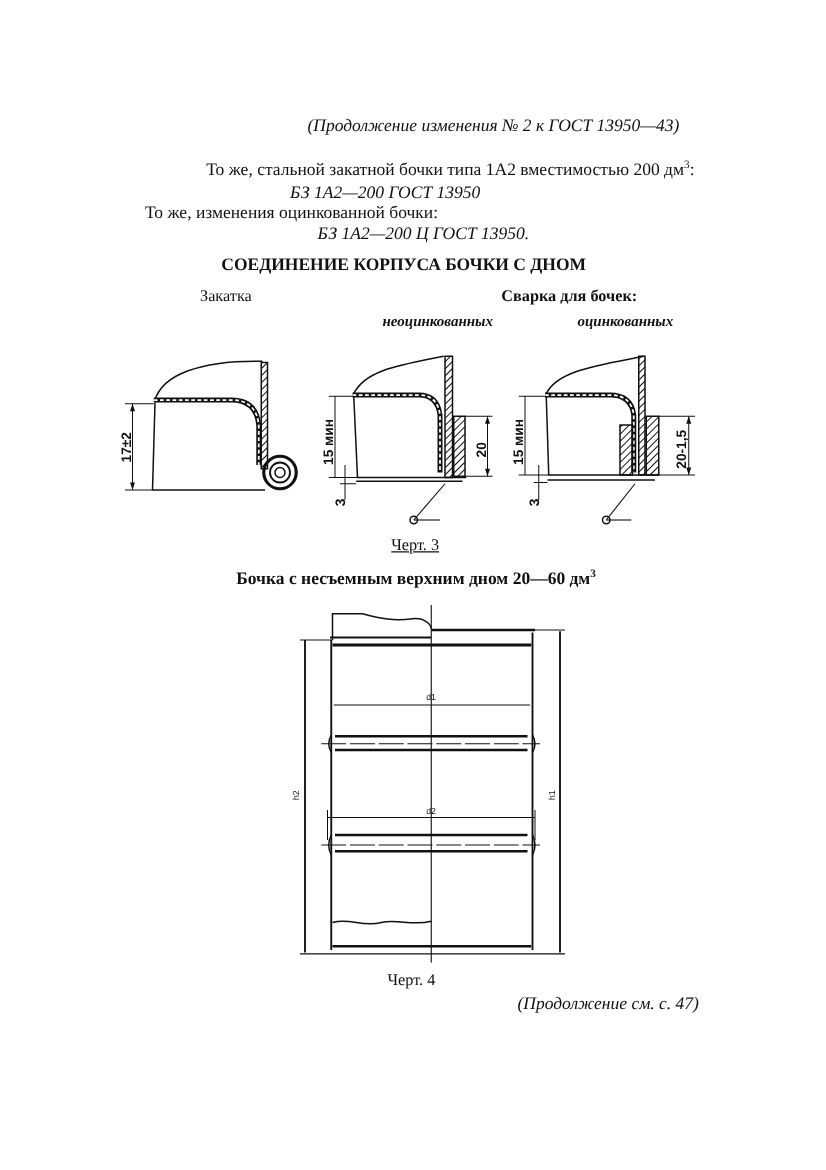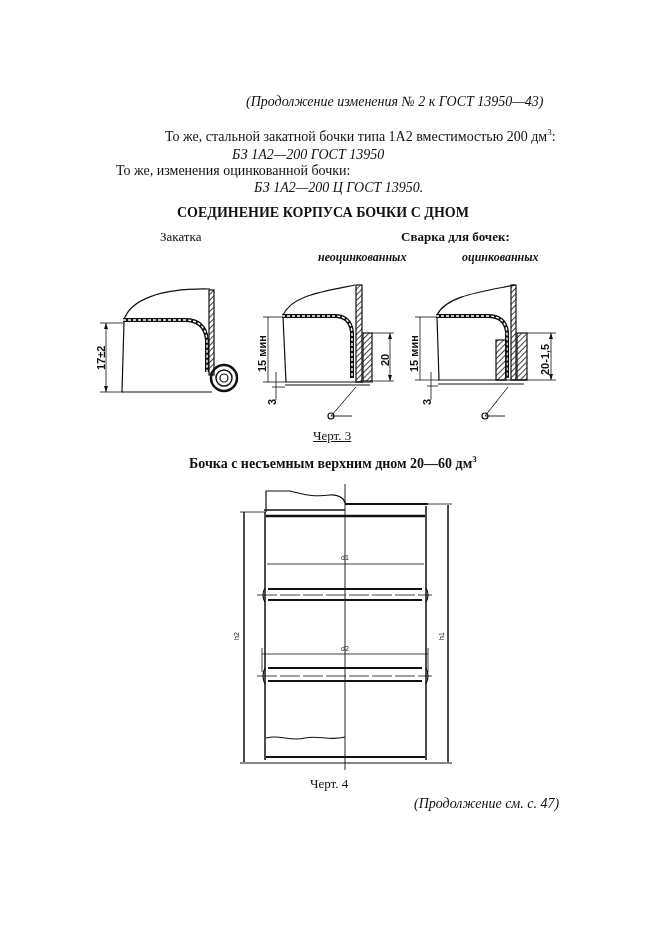--- a/index.html
+++ b/index.html
@@ -6,21 +6,21 @@
   body { width:661px; height:936px; position:relative; overflow:hidden; color:#111; font-family:"Liberation Serif", serif; }
   .abs { position:absolute; white-space:nowrap; }
   .hdr { top:94px; left:246px; font-size:14px; font-style:italic; }
   .line1 { top:129px; left:121px; font-size:14px;margin-left:44px; }
   .line2 { top:147px; left:232px; font-size:14px; font-style:italic; }
   .line3 { top:163px; left:116px; font-size:14px; }
   .line4 { top:180px; left:254px; font-size:14px; font-style:italic; }
   .sec-title { top:205px; left:177px; font-size:14px; font-weight:bold; }
   .lbl-zakatka { top:229px; left:160px; font-size:13px; font-weight:normal; }
   .lbl-svarka { top:229px; left:401px; font-size:13px; font-weight:bold; }
-  .lbl-neoc { top:250px; left:318px; font-size:12px; font-weight:bold; font-style:italic; }
+  .lbl-neoc { top:250px; left:306px; font-size:12px; font-weight:bold; font-style:italic; }
   .lbl-oc { top:250px; left:462px; font-size:12px; font-weight:bold; font-style:italic; }
   .cap3 { top:428px; left:313px; font-size:13px;text-decoration:underline; }
   .title4 { top:456px; left:189px; font-size:14px; font-weight:bold; }
   .cap4 { top:776px; left:310px; font-size:13px; }
   .footer { top:796px; left:414px; font-size:14px; font-style:italic; }
   sup { font-size:9px; vertical-align:super; line-height:0; }
   svg { position:absolute; left:0; top:0; }
   .dimtxt { font-family:"Liberation Sans", sans-serif; font-weight:bold; font-size:11px; fill:#111; }
   .dimsm { font-family:"Liberation Sans", sans-serif; font-size:7px; fill:#111; }
 </style>

